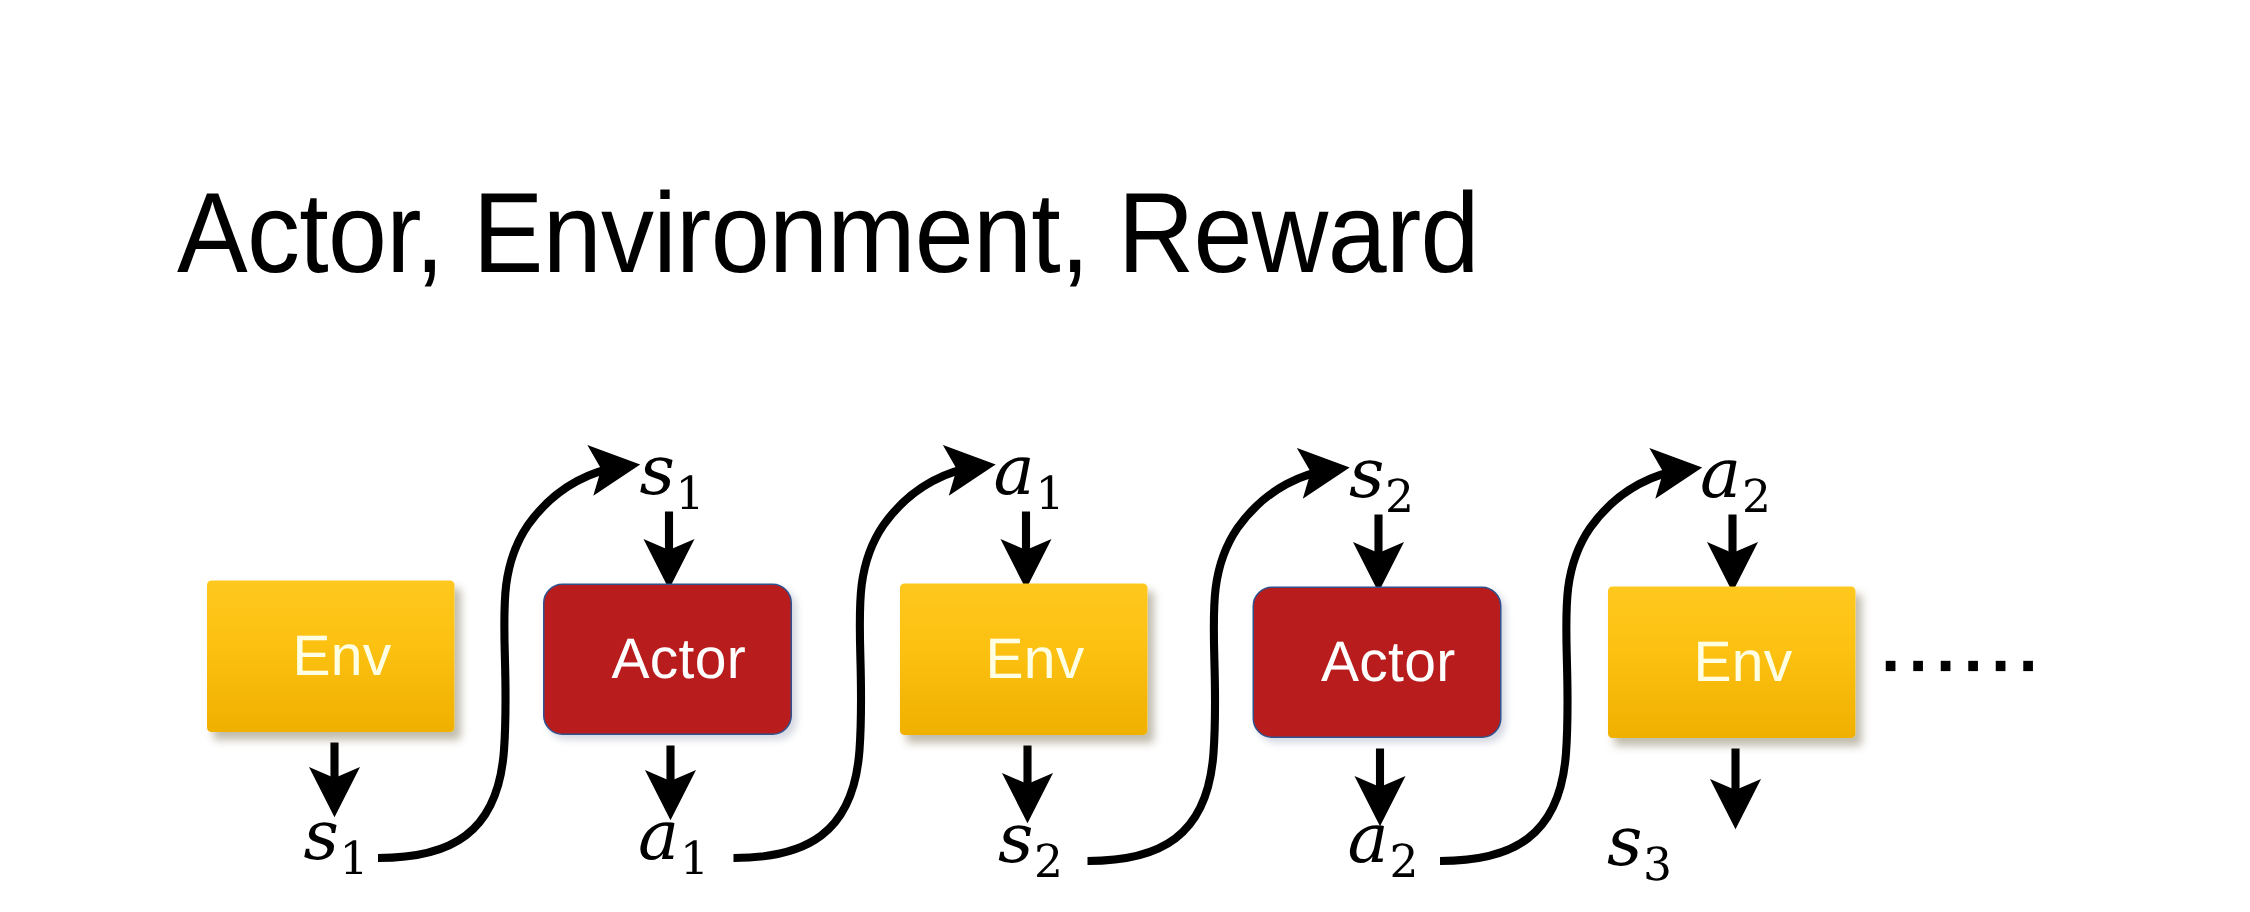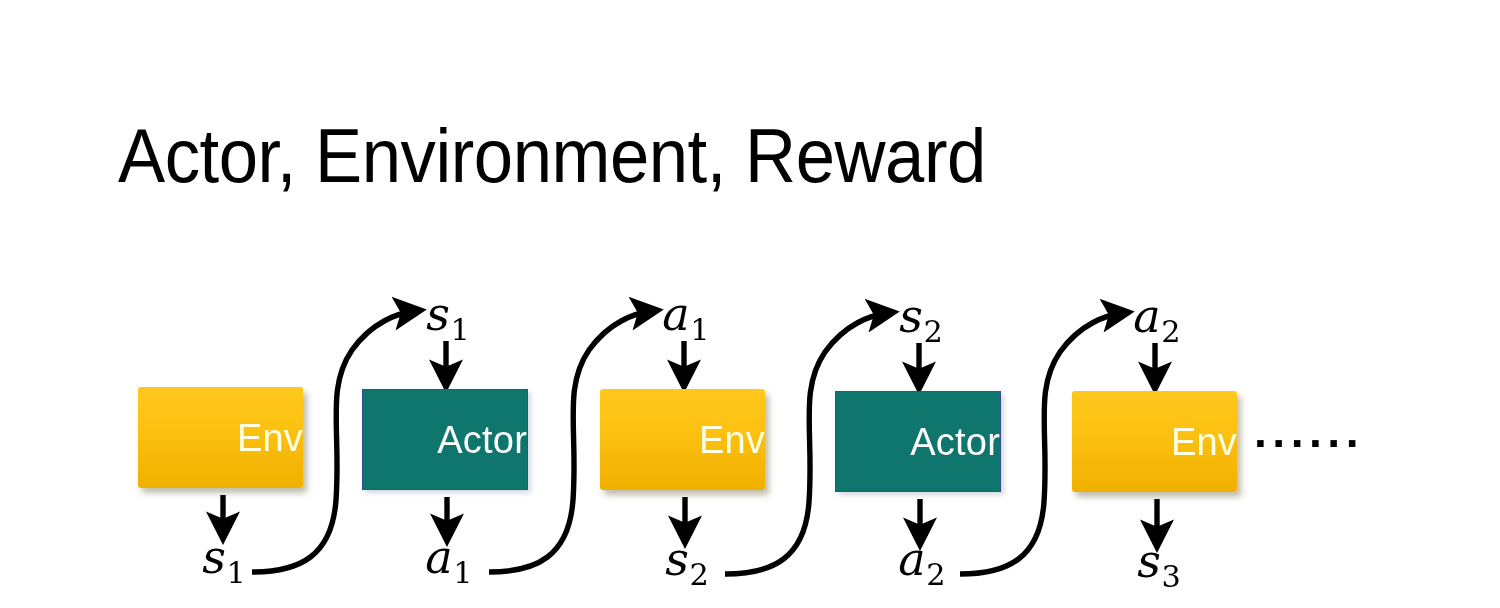--- a/index.html
+++ b/index.html
@@ -27,39 +27,39 @@
     transform-origin:left top;
   }
 
   
   #diagram{position:absolute;left:0;top:0;width:1500px;height:608px;}
   #edges{position:absolute;left:0;top:0;width:1500px;height:608px;overflow:visible;}
 
   
   .node{
     position:absolute;
-    display:flex;align-items:center;justify-content:flex-end;
+    display:flex;align-items:center;justify-content:center;
     box-sizing:border-box;
     font-size:38px;
     font-weight:400;
     line-height:1;
     letter-spacing:0.2px;
     padding-left:15px;
   }
   .node.env{
     background:linear-gradient(180deg,#FFC81E 0%,#FCC111 42%,#F0B000 100%);
     color:#FFFFE3;
     border-radius:3px;
     box-shadow:4px 5px 6px rgba(90,80,40,0.38);
   }
   .node.actor{
-    background:#0f766e;
+    background:#b91c1c;
     color:#FFFFFF;
     border:1px solid #2F528F;
-    border-radius:0;
+    border-radius:13px;
     box-shadow:3px 3px 5px rgba(120,130,160,0.30);
   }
 
   
   .mlabel{
     position:absolute;
     font-family:"DejaVu Serif", serif;
     font-style:italic;
     font-size:46px;
     color:#000000;
@@ -162,20 +162,20 @@
     </div>
     <div class="mlabel" style="left:449px;  top:561px;">
       <span>a</span><span class="sub">1</span>
     </div>
     <div class="mlabel" style="left:687px;  top:563px;">
       <span>s</span><span class="sub">2</span>
     </div>
     <div class="mlabel" style="left:922px;  top:563px;">
       <span>a</span><span class="sub">2</span>
     </div>
-    <div class="mlabel" style="left:1159px; top:565px;">
+    <div class="mlabel" style="left:1093px; top:565px;">
       <span>s</span><span class="sub">3</span>
     </div>
 
     <div id="ellipsis" style="left:1309px; top:443px;">······</div>
 
   </div>
 </div>
 
 </body></html>

